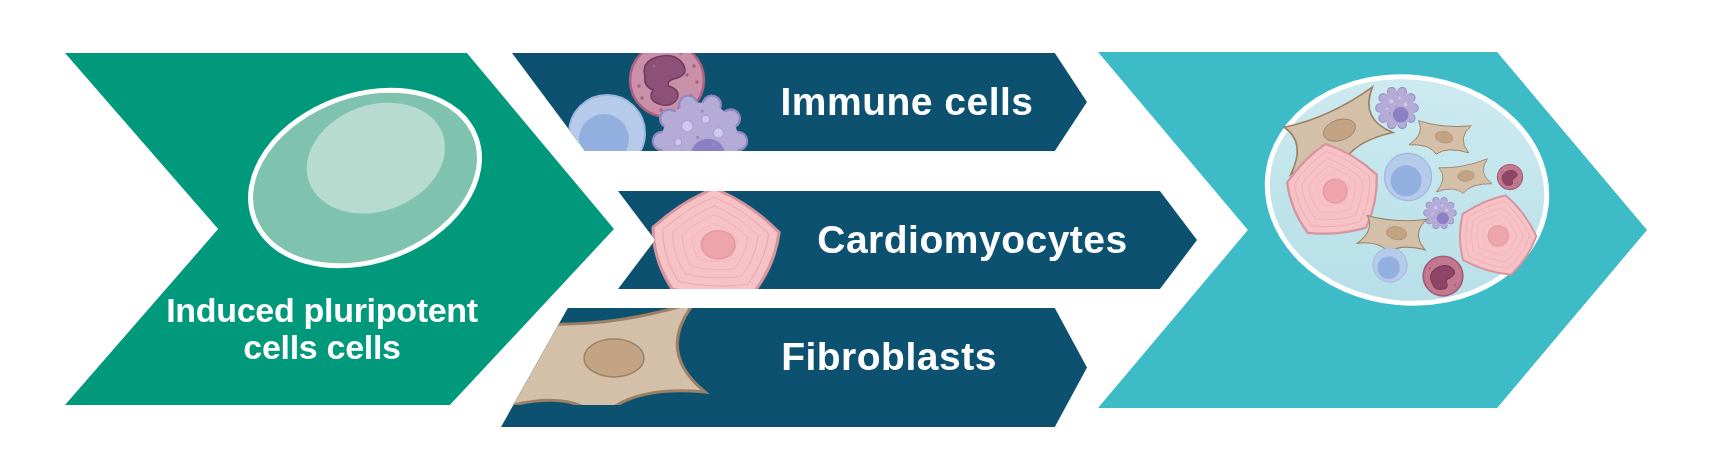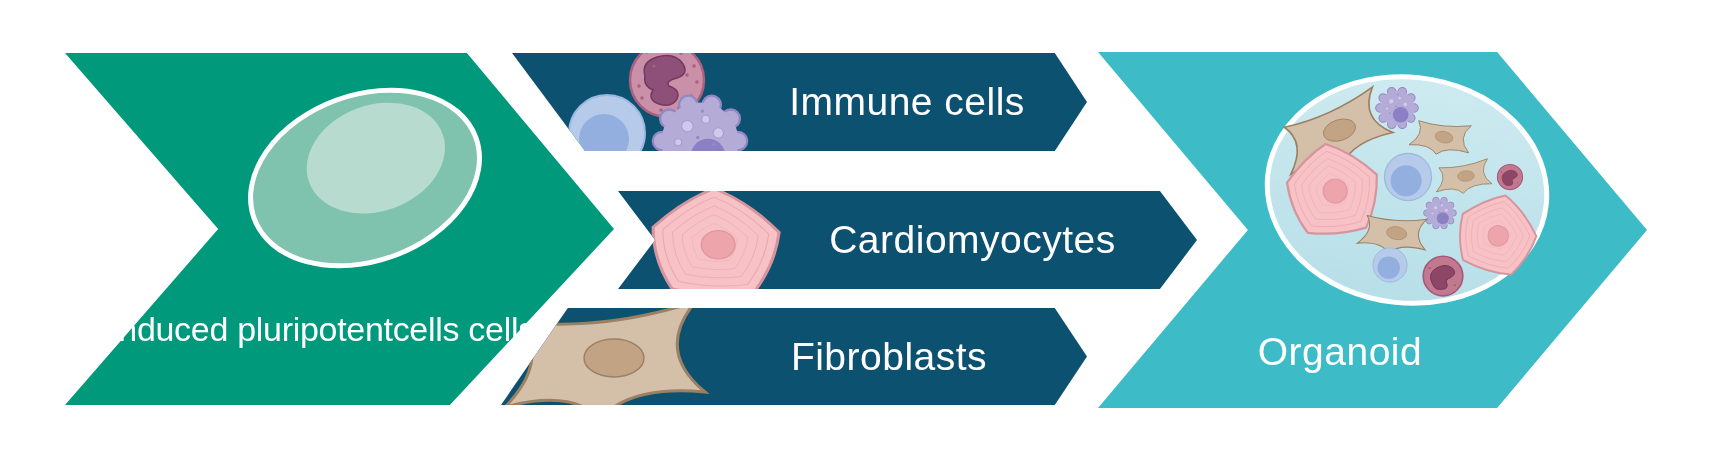--- a/index.html
+++ b/index.html
@@ -1,33 +1,33 @@
 <!DOCTYPE html>
 <html><head>
 <meta charset="utf-8">
 <style>
   html,body{margin:0;padding:0;background:#ffffff;}
   .stage{position:relative;width:1728px;height:463px;background:#ffffff;overflow:hidden;
          font-family:"Liberation Sans",sans-serif;}
   .shape{position:absolute;}
   .art{position:absolute;}
   .label{position:absolute;display:flex;align-items:center;justify-content:center;
-         color:#ffffff;font-weight:400;letter-spacing:0.5px;}
+         color:#ffffff;font-weight:700;letter-spacing:0.5px;}
   .bar-label{font-size:39px;}
-  .ipsc-label{flex-direction:row;font-size:34px;line-height:37px;letter-spacing:-0.3px;text-align:center;}
+  .ipsc-label{flex-direction:column;font-size:34px;line-height:37px;letter-spacing:-0.3px;text-align:center;}
   .organoid-label{font-size:39px;}
 
   
   .arrow-ipsc   {left:65px;  top:53px;  width:549px; height:352px;
                  clip-path:polygon(0% 0%, 73.2% 0%, 100% 50%, 70.1% 100%, 0% 100%, 27.9% 50%);}
   .bar-immune   {left:512px; top:53px;  width:575px; height:98px;
                  clip-path:polygon(0% 0%, 94.4% 0%, 100% 50%, 94.4% 100%, 12.7% 100%);}
   .bar-cardio   {left:618px; top:191px; width:579px; height:98px;
                  clip-path:polygon(0% 0%, 93.6% 0%, 100% 50%, 93.6% 100%, 0% 100%, 6.4% 50%);}
-  .bar-fibro    {left:501px; top:308px; width:586px; height:97px;
+  .bar-fibro    {left:501px; top:308px; width:586px; height:119px;
                  clip-path:polygon(11.4% 0%, 94.5% 0%, 100% 50%, 94.5% 100%, 0% 100%);}
   .arrow-organoid{left:1098px;top:52px; width:549px; height:356px;
                  clip-path:polygon(0% 0%, 72.7% 0%, 100% 50%, 72.7% 100%, 0% 100%, 27.3% 50%);}
 </style>
 </head>
 <body>
 
 <svg width="0" height="0" style="position:absolute" aria-hidden="true">
   <defs>
     <linearGradient id="organoidGrad" x1="0" y1="0" x2="0" y2="1">
@@ -161,16 +161,15 @@
       <use href="#g-cardio" transform="translate(70,122) rotate(-8) scale(0.75)"></use>
       <use href="#g-blue" transform="translate(146,109) scale(0.62)"></use>
       <use href="#g-fibro" transform="translate(200,108) rotate(-4) scale(0.28)"></use>
       <use href="#g-maroon" transform="translate(248,109) scale(0.42)"></use>
       <use href="#g-purple" transform="translate(178,145) scale(0.40)"></use>
       <use href="#g-fibro" transform="translate(130,164) rotate(10) scale(0.34)"></use>
       <use href="#g-cardio" transform="translate(234,166) rotate(14) scale(0.64)"></use>
       <use href="#g-blue" transform="translate(128,197) scale(0.45)"></use>
       <use href="#g-maroon" transform="translate(181,208) scale(0.66)"></use>
     </svg>
-    <div class="label organoid-label" style="left:92px;top:262px;width:300px;height:76px;">Organoid</div>
   </div>
 
 </div>
 
 </body></html>

